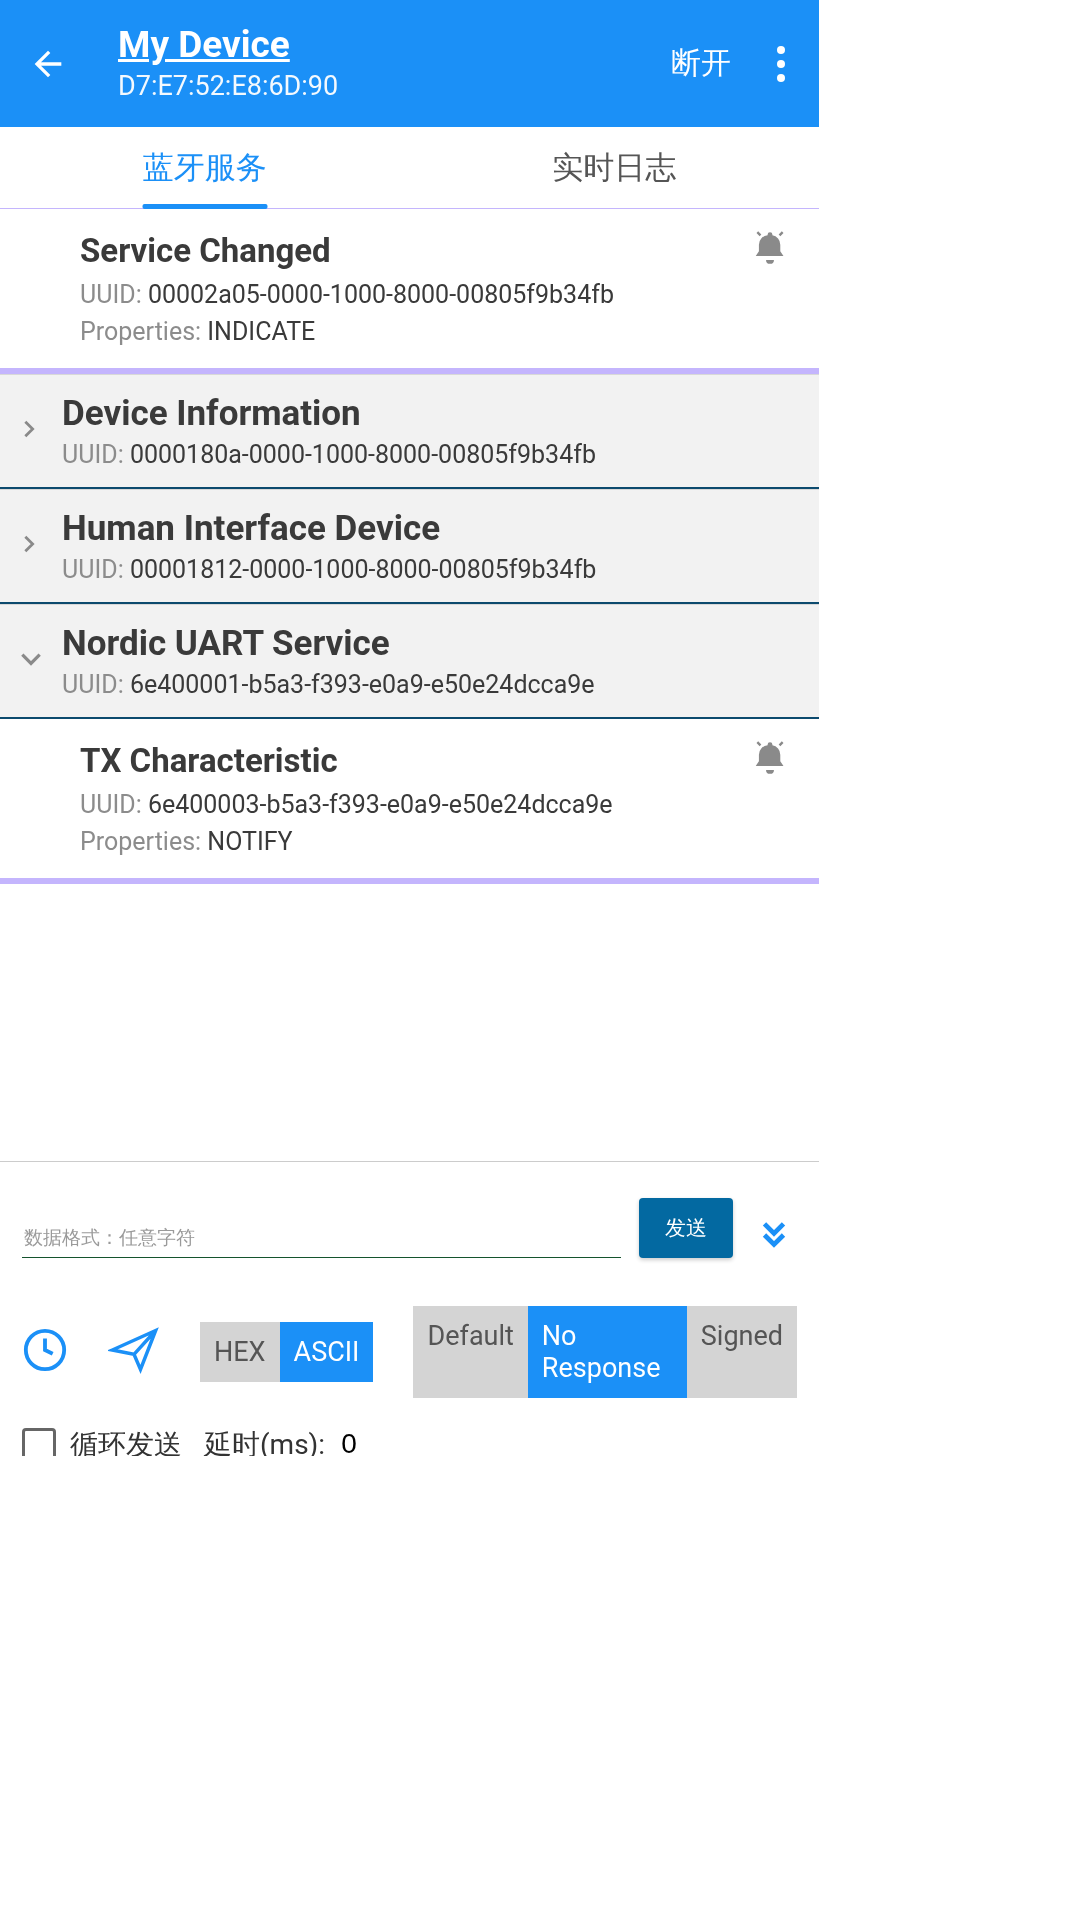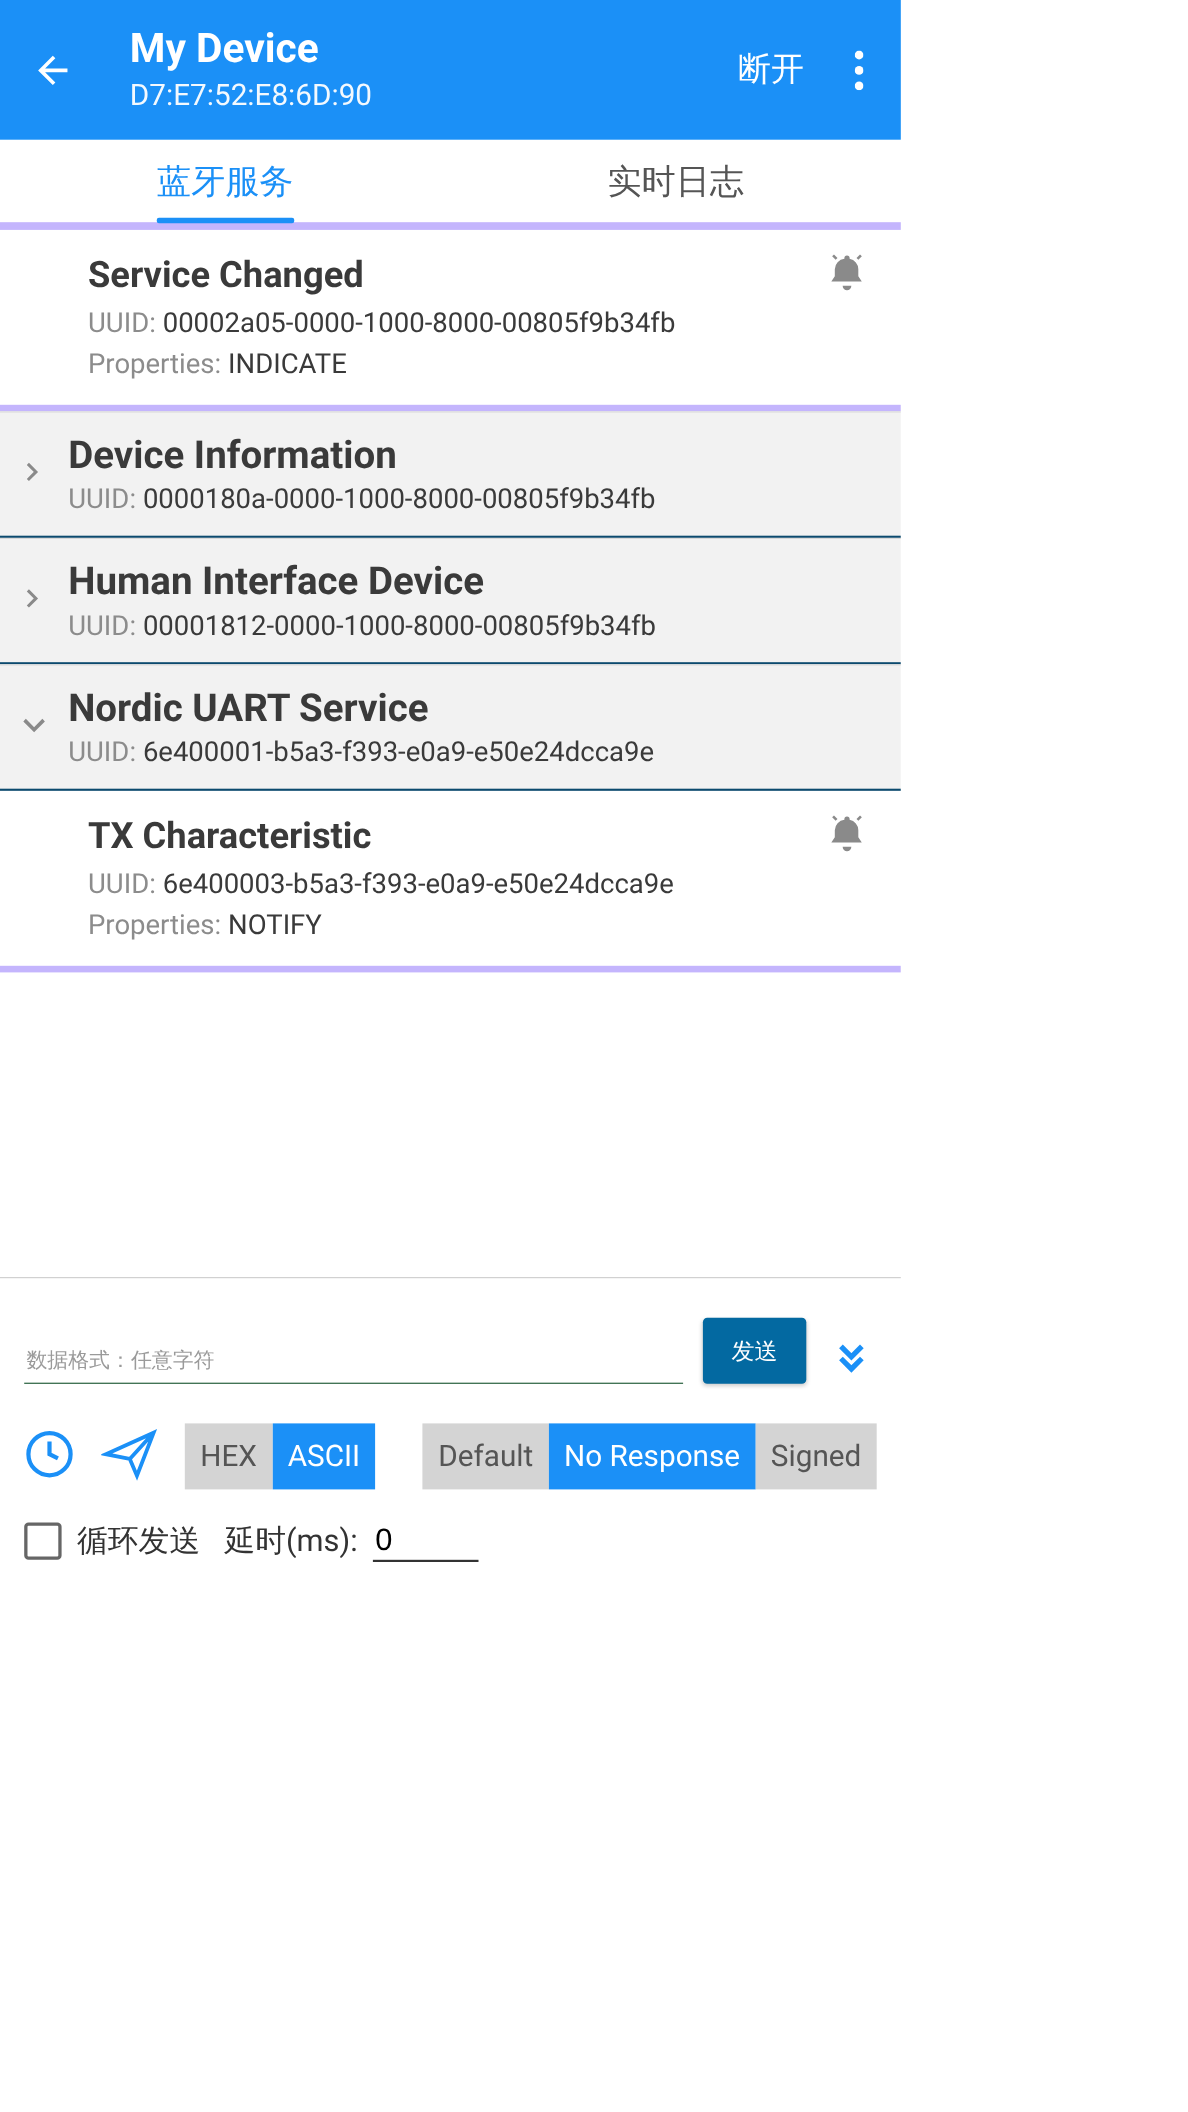--- a/index.html
+++ b/index.html
@@ -1,27 +1,27 @@
 <!DOCTYPE html>
 <html><head>
 <meta charset="utf-8">
 <style>
   * { margin: 0; padding: 0; box-sizing: border-box; }
   html, body { width: 819px; height: 1456px; font-family: -apple-system, Roboto, "Helvetica Neue", Arial, sans-serif; background: #fff; overflow: hidden; }
   .header { background: #1b90f7; color: #fff; height: 127px; display: flex; align-items: center; padding: 0 18px; }
   .back-arrow { width: 60px; display: flex; align-items: center; justify-content: center; cursor: pointer; }
   .back-arrow svg { width: 40px; height: 40px; }
   .title-block { flex: 1; padding-left: 40px; }
-  .title { font-size: 37px; font-weight: 700; line-height: 1.1; }
+  .title { font-size: 37px; font-weight: 700; line-height: 1.1; text-decoration: underline; }
   .subtitle { font-size: 27px; opacity: 0.95; margin-top: 4px; }
   .disconnect { font-size: 30px; margin-right: 30px; cursor: pointer; }
   .more-icon { width: 40px; display: flex; align-items: center; justify-content: center; cursor: pointer; }
   .more-icon svg { width: 8px; height: 36px; }
 
-  .tabs { display: flex; height: 82px; border-bottom: 7px solid #c4b5fd; }
+  .tabs { display: flex; height: 82px; border-bottom: 1px solid #c4b5fd; }
   .tab { flex: 1; display: flex; align-items: center; justify-content: center; font-size: 31px; color: #555; cursor: pointer; position: relative; }
   .tab.active { color: #1b90f7; }
   .tab.active::after { content:""; position:absolute; bottom:-1px; left:50%; transform:translateX(-50%); width:125px; height:5px; background:#1b90f7; border-radius:2px; }
 
   .list { overflow-y: auto; height: calc(1456px - 127px - 82px - 295px); }
 
   .char-row { background:#fff; padding: 22px 40px 22px 80px; border-bottom:6px solid #c4b5fd; position:relative; }
   .char-row .cname { font-size:33px; font-weight:700; color:#3a3a3a; margin-bottom:10px; }
   .char-row .line { font-size:25px; color:#3a3a3a; margin-top:8px; }
   .char-row .lbl { color:#8c8c8c; }
@@ -34,21 +34,21 @@
   .srv-row .lbl { color:#8c8c8c; }
   .srv-row .chev { position:absolute; left:18px; top:50%; transform:translateY(-50%); color:#8a8a8a; }
 
   .bottom { border-top:1px solid #ccc; height:295px; padding:12px 22px 0 22px; }
   .send-row { display:flex; align-items:flex-end; gap:18px; height:84px; }
   .send-input { flex:1; border:none; border-bottom:1px solid #14532d; font-size:19px; padding:8px 2px; outline:none; color:#701a75; }
   .send-input::placeholder { color:#9a9a9a; }
   .send-btn { background:#0369a1; color:#fff; font-size:21px; padding:16px 26px; border:none; border-radius:4px; cursor:pointer; box-shadow:0 2px 4px rgba(0,0,0,.2); }
   .expand-btn { color:#1b90f7; cursor:pointer; padding:0 4px; }
 
-  .opt-row { display:flex; align-items:center; gap:24px; margin-top:36px; }
+  .opt-row { display:flex; align-items:center; gap:40px; margin-top:48px; }
   .clock-icon, .plane-icon { color:#1b90f7; cursor:pointer; }
   .seg { display:flex; }
   .seg .opt { background:#d4d4d4; color:#555; font-size:27px; padding:14px 14px; cursor:pointer; }
   .seg .opt.active { background:#1b90f7; color:#fff; }
 
   .loop-row { display:flex; align-items:center; gap:14px; margin-top:28px; font-size:28px; color:#333; }
   .chk { width:34px; height:34px; border:3px solid #666; border-radius:4px; cursor:pointer; }
   .delay-input { width:96px; border:none; border-bottom:2px solid #333; font-size:28px; padding:2px 2px; outline:none; }
 </style>
 </head>

